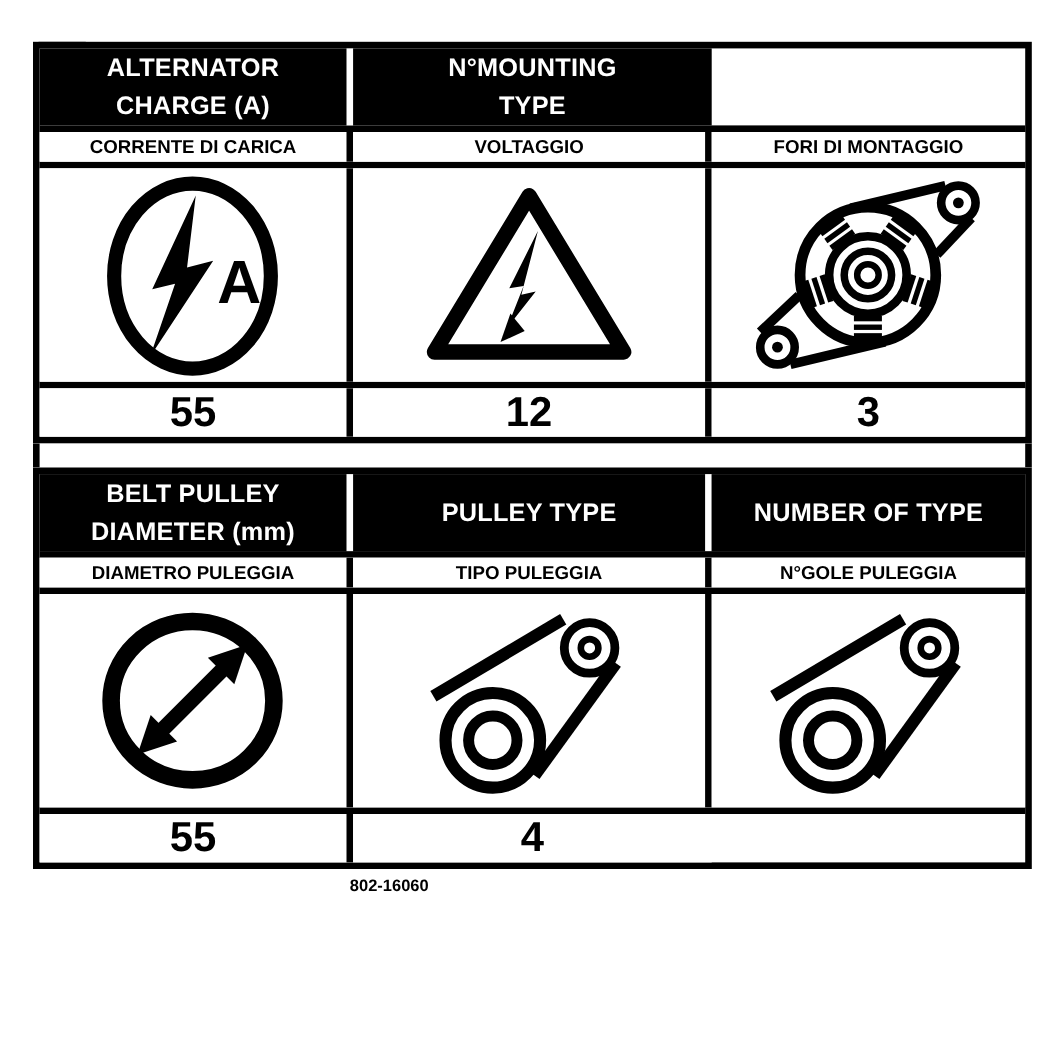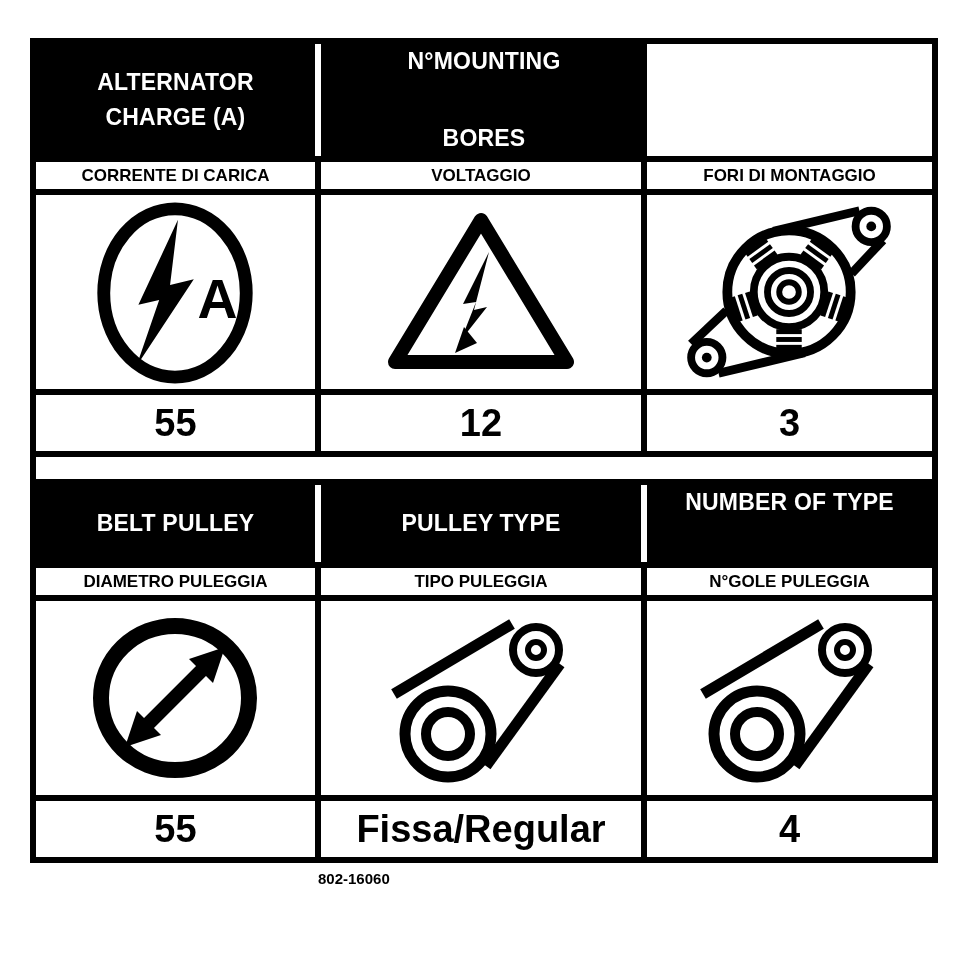--- a/index.html
+++ b/index.html
@@ -30,37 +30,37 @@
   }
   .row:not(:last-child) { border-bottom:6px solid #000; }
   .cell {
     border-right:6px solid #000;
     display:flex; flex-direction:column;
     align-items:center; justify-content:center;
     text-align:center;
     box-sizing:border-box;
     background:#fff;
   }
-  .cell:last-child { border-right:none;gap:42px; }
+  .cell:last-child { border-right:none; }
   .row-head .cell {
     background:#000; color:#fff;
     border-right-color:#fff;
     min-height:66px;
     font-size:23px; font-weight:bold;
     line-height:35px;
     letter-spacing:0.2px;
   }
   .row-sub .cell {
     min-height:27px;
     font-size:17px; font-weight:bold;
     line-height:25px;
   }
   .row-icon .cell { height:194px; }
   .row-value .cell {
-    height:56px;
+    height:44px;
     font-size:38px; font-weight:bold;
   }
   .separator {
     margin-left:30px;
     width:908px;
     height:22px;
     box-sizing:border-box;
     border-left:6px solid #000;
     border-right:6px solid #000;
     background:#fff;
@@ -82,21 +82,21 @@
 
   <div class="spec spec-1">
 
     <div class="row row-head">
       <div class="cell">
         <span class="hl">ALTERNATOR</span>
         <span class="hl">CHARGE (A)</span>
       </div>
       <div class="cell">
         <span class="hl">N°MOUNTING</span>
-        <span class="hl">BORES</span>
+        <span class="hl">TYPE</span>
       </div>
     </div>
 
     <div class="row row-sub">
       <div class="cell">CORRENTE DI CARICA</div>
       <div class="cell">VOLTAGGIO</div>
       <div class="cell">FORI DI MONTAGGIO</div>
     </div>
 
     <div class="row row-icon">
@@ -167,20 +167,21 @@
 
   </div>
 
   <div class="separator"></div>
 
   <div class="spec">
 
     <div class="row row-head">
       <div class="cell">
         <span class="hl">BELT PULLEY</span>
+        <span class="hl">DIAMETER (mm)</span>
       </div>
       <div class="cell">
         <span class="hl">PULLEY TYPE</span>
         <span class="hl"></span>
       </div>
       <div class="cell">
         <span class="hl">NUMBER OF TYPE</span>
         <span class="hl"></span>
       </div>
     </div>
@@ -217,21 +218,20 @@
           <circle cx="158" cy="44" r="23" fill="none" stroke="#000" stroke-width="8"></circle>
           <circle cx="158" cy="44" r="8" fill="none" stroke="#000" stroke-width="6"></circle>
           <line x1="16" y1="88" x2="134" y2="18" stroke="#000" stroke-width="11"></line>
           <line x1="182" y1="58" x2="108" y2="160" stroke="#000" stroke-width="11"></line>
         </svg>
       </div>
     </div>
 
     <div class="row row-value">
       <div class="cell">55</div>
-      <div class="cell">Fissa/Regular</div>
       <div class="cell">4</div>
     </div>
 
   </div>
 
   <div class="caption">802-16060</div>
 
 </div>
 
 </body></html>

